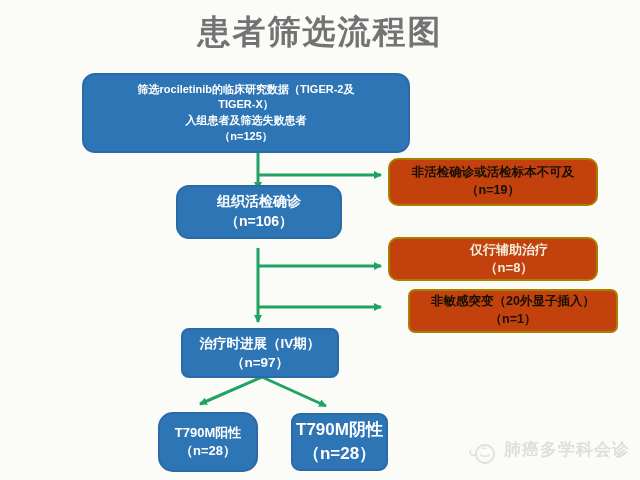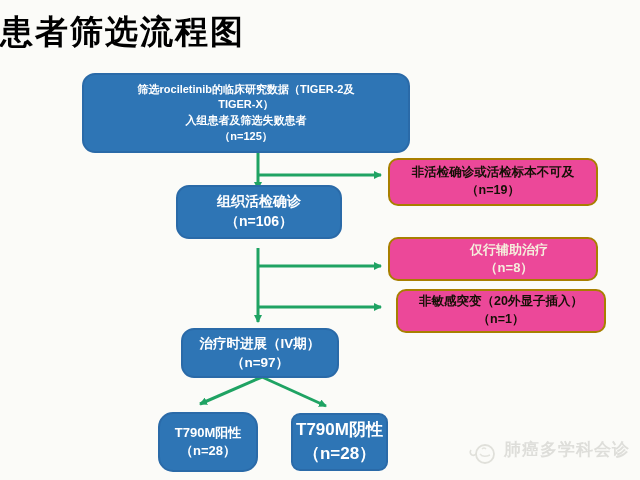--- a/index.html
+++ b/index.html
@@ -2,46 +2,46 @@
 <html><head>
 <meta charset="utf-8">
 <style>
   html,body{margin:0;padding:0;background:#ffffff;}
   #canvas{
     position:relative;width:640px;height:480px;overflow:hidden;
     background:#fbfbf8;
     font-family:"Liberation Sans","DejaVu Sans",sans-serif;
   }
   .title{
-    position:absolute;left:0;top:10px;width:640px;
-    font-size:33px;font-weight:bold;color:#000000;letter-spacing:2px;
+    position:absolute;left:0;top:10px;width:640px;text-align:center;
+    font-size:33px;font-weight:bold;color:#737373;letter-spacing:2px;
   }
   .node{
     position:absolute;display:flex;flex-direction:column;
     align-items:center;justify-content:center;text-align:center;
     font-weight:bold;line-height:1.42;box-sizing:border-box;
   }
   .blue{
     background:#2e75b5;border:2px solid #2a6aa8;color:#ffffff;
     border-radius:13px;
   }
   .gold{
-    background:#ec4899;border:2px solid #a87f00;color:#141005;
+    background:#c2410c;border:2px solid #a87f00;color:#141005;
     border-radius:10px;
   }
   .gold.light-text{color:#f5efdd;}
   .node span{display:block;}
   #top-box      {left:82px;  top:73px;  width:328px; height:80px; font-size:11px;}
   #biopsy-box   {left:176px; top:185px; width:166px; height:54px; font-size:14px;}
-  #prog-box     {left:181px; top:328px; width:158px; height:50px; font-size:13.5px;}
+  #prog-box     {left:181px; top:328px; width:158px; height:50px; font-size:13.5px;border-radius:8px;}
   #pos-box      {left:142px; top:412px; width:100px; height:60px; font-size:13px; border-radius:15px;margin-left:16px;}
   #neg-box      {left:291px; top:413px; width:97px;  height:58px; font-size:17px; border-radius:9px;}
   #excl1-box    {left:388px; top:158px; width:210px; height:48px; font-size:12.5px;}
   #excl2-box    {left:388px; top:237px; width:210px; height:44px; font-size:13px;padding-left:32px;}
-  #excl3-box    {left:396px; top:289px; width:210px; height:44px; font-size:12.5px;}
+  #excl3-box    {left:408px; top:289px; width:210px; height:44px; font-size:12.5px;border-radius:7px;}
   #arrow-layer{position:absolute;left:0;top:0;width:640px;height:480px;pointer-events:none;}
   .watermark{
     position:absolute;left:468px;top:438px;width:170px;height:34px;
     display:flex;align-items:flex-start;color:#deded7;
   }
   .watermark .wm-text{
     font-size:17px;font-weight:bold;letter-spacing:1px;margin-left:6px;
     color:#dededa;
   }
 </style>

